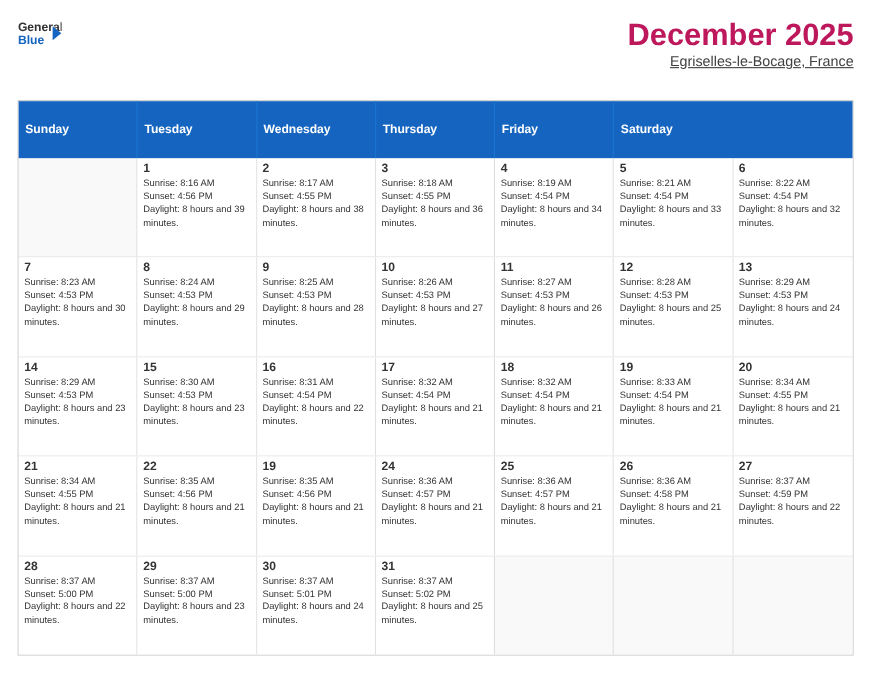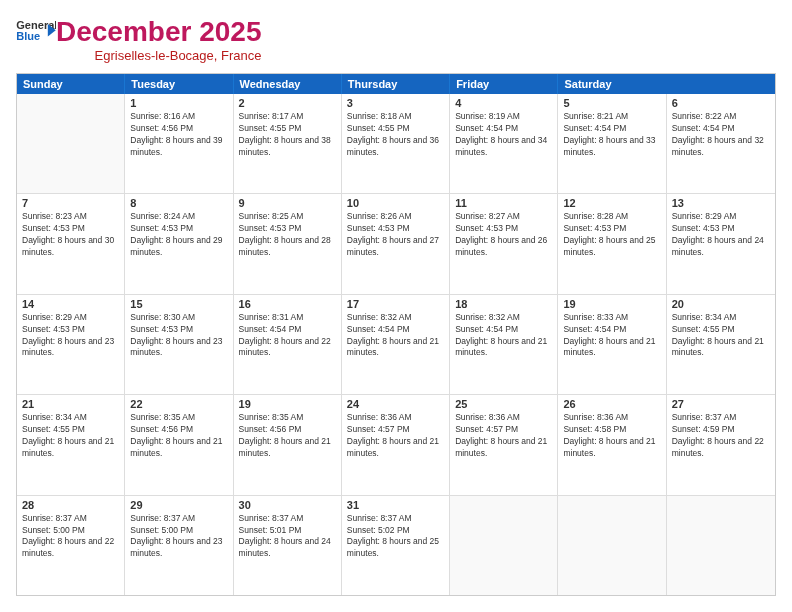--- a/index.html
+++ b/index.html
@@ -12,51 +12,53 @@
     }
     .page {
       width: 792px;
       height: 612px;
       padding: 16px;
       display: flex;
       flex-direction: column;
     }
     .header {
       display: flex;
+      justify-content: space-between;
       align-items: flex-start;
-      margin-bottom: 10px;
+      margin-bottom: 28px;
     }
     .title-block {
       text-align: right;
     }
     .month-title {
       font-size: 28px;
       font-weight: bold;
       color: #be185d;
     }
     .location {
       font-size: 13px;
-      color: #b91c1c;
+      color: #404040;
+      text-decoration: underline;
     }
     .calendar {
       flex: 1;
       display: flex;
       flex-direction: column;
       border: 1px solid #ccc;
     }
     .cal-header {
       display: grid;
       grid-template-columns: repeat(7, 1fr);
       background: #1565C0;
     }
     .cal-header-cell {
       color: #fff;
       font-size: 11px;
       font-weight: bold;
-      padding: 4px 6px;
+      padding: 20px 6px;
       text-align: left;
       border-right: 1px solid #1976D2;
     }
     .cal-header-cell:last-child { border-right: none; }
     .cal-body {
       flex: 1;
       display: flex;
       flex-direction: column;
     }
     .cal-row {

